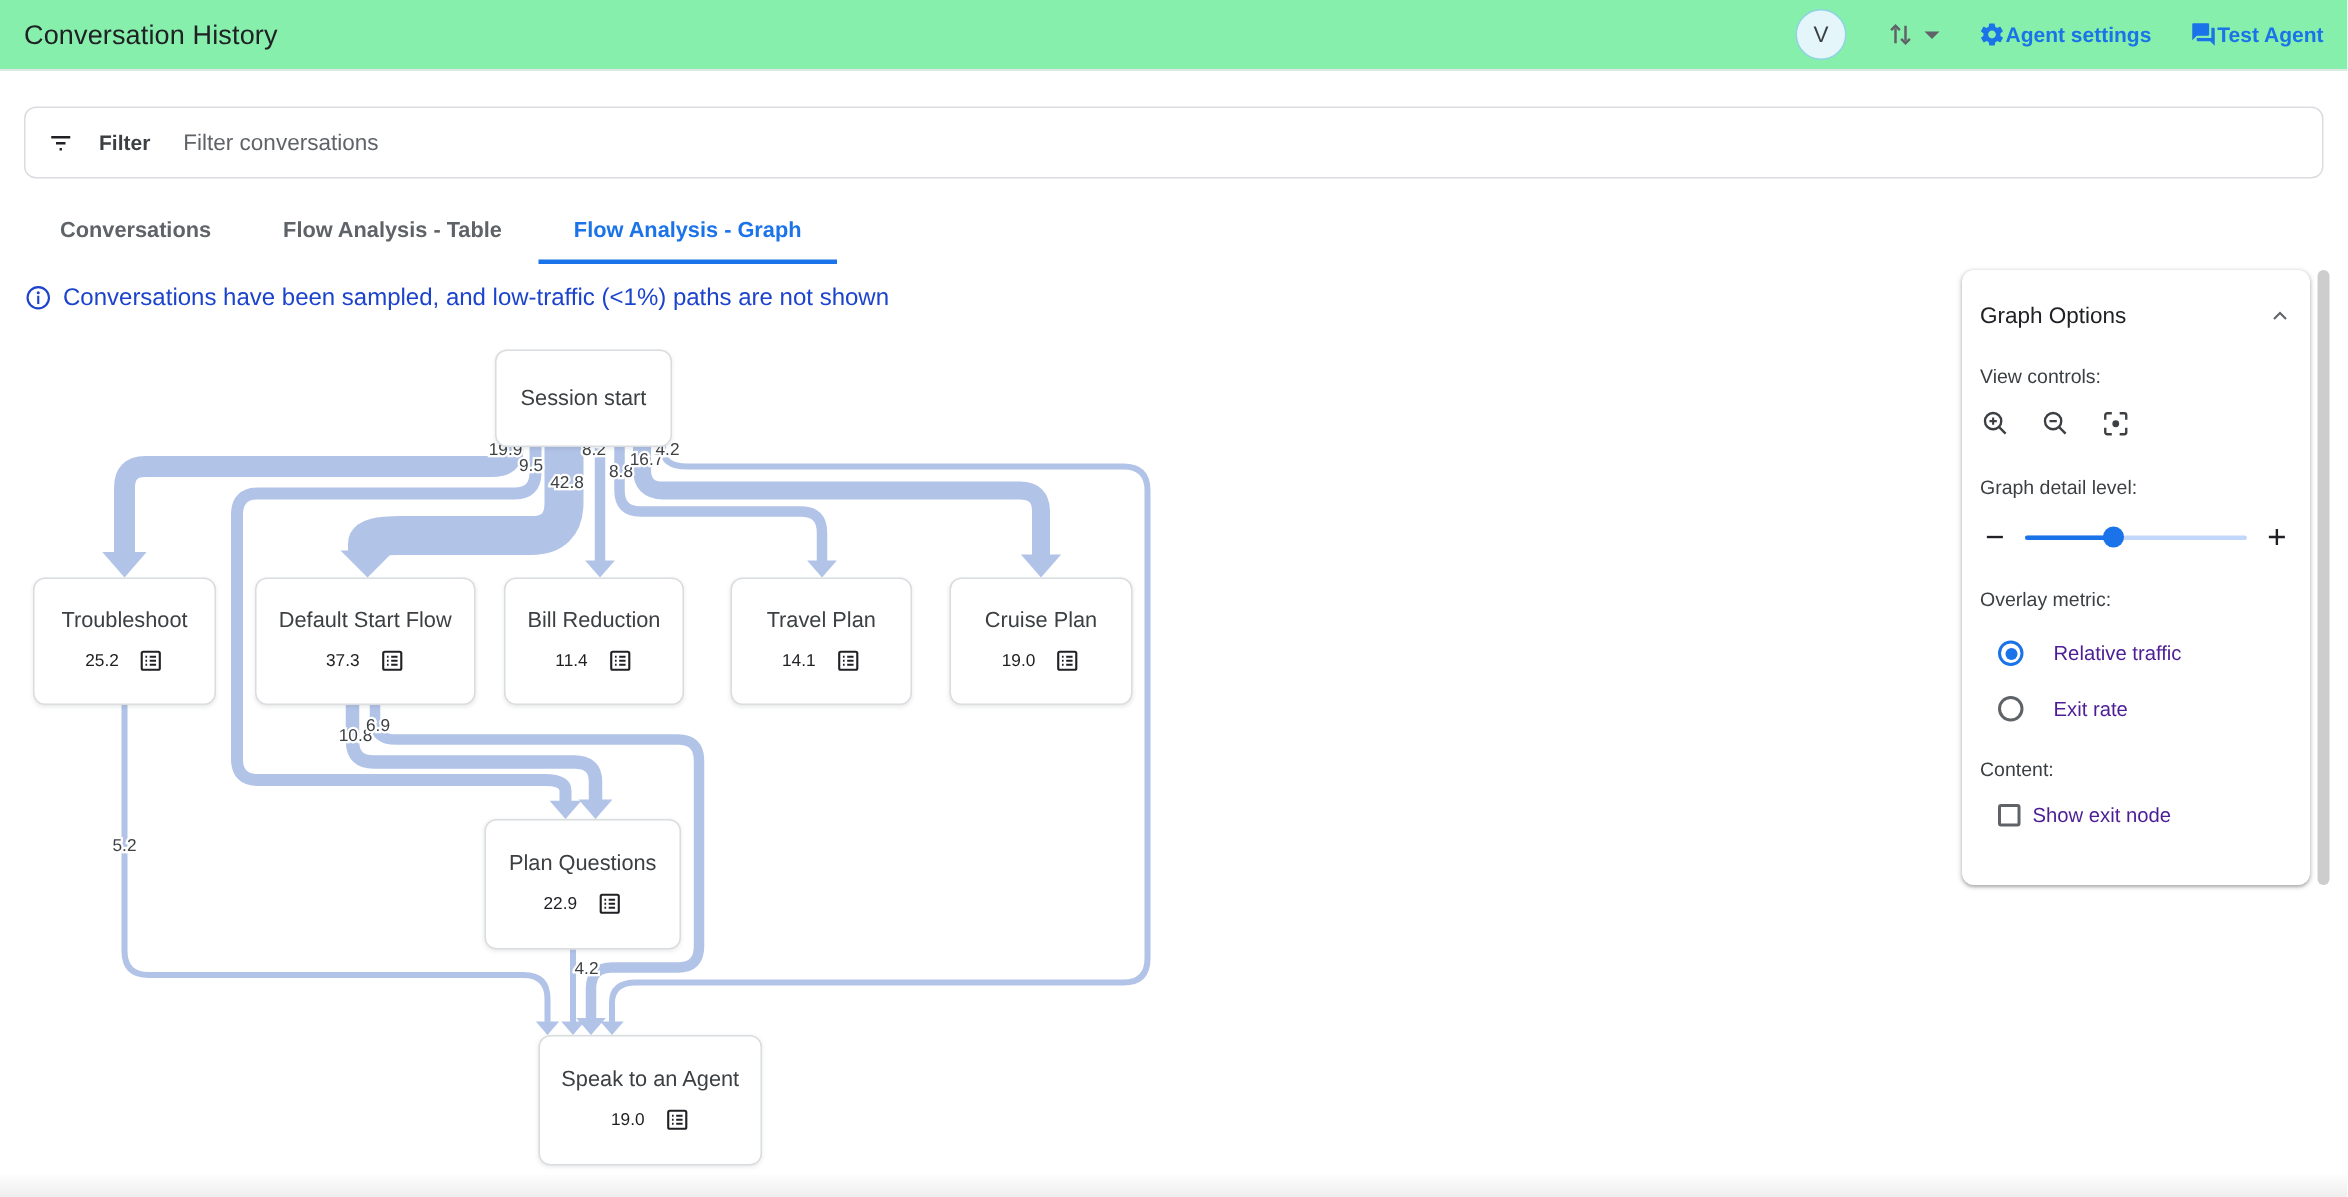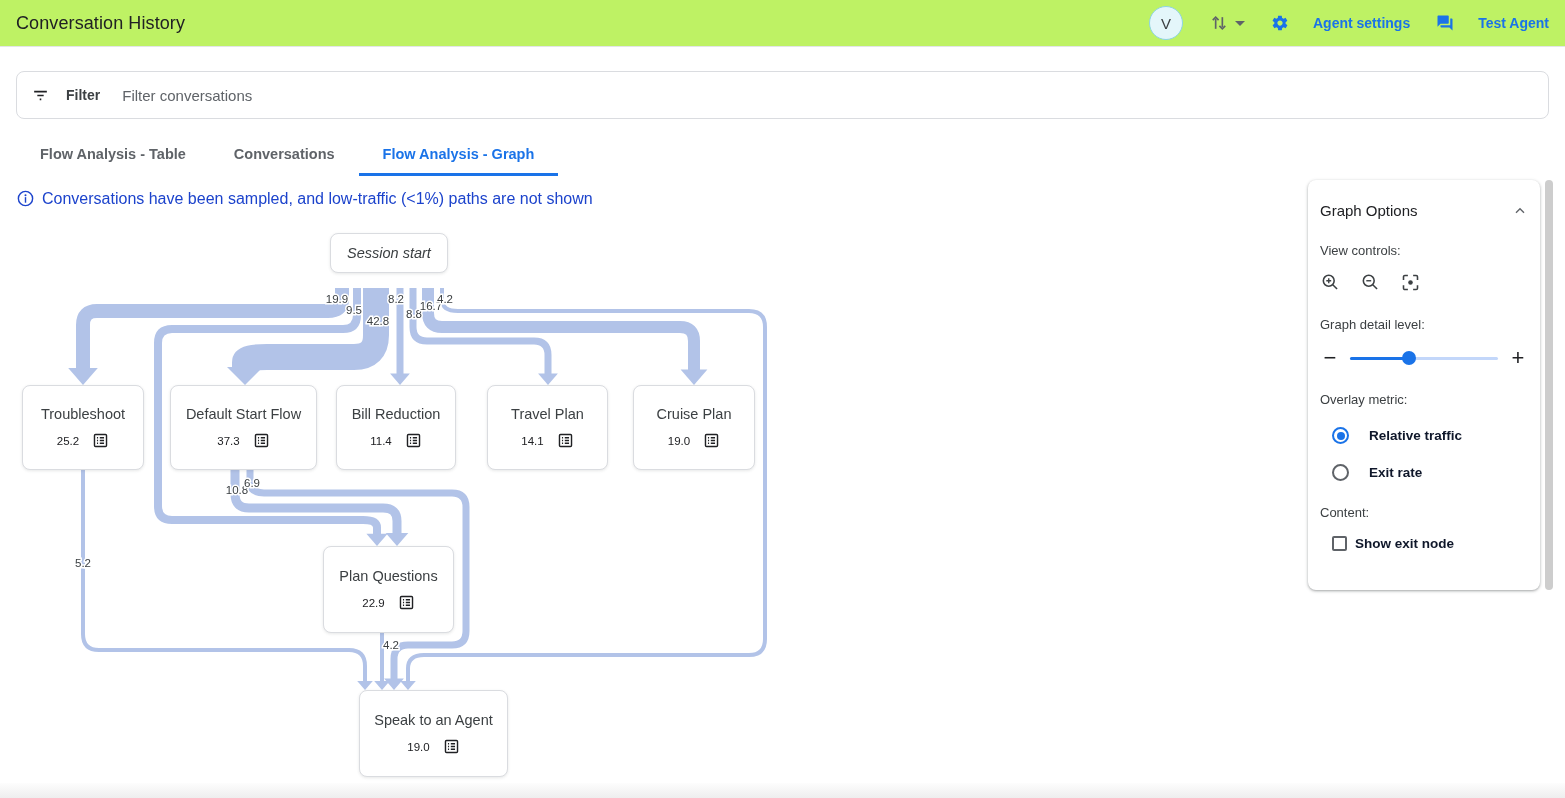--- a/index.html
+++ b/index.html
@@ -3,30 +3,30 @@
 <meta charset="utf-8">
 <style>
   * { margin:0; padding:0; box-sizing:border-box; }
   html,body { width:1565px; height:798px; background:#fff; overflow:hidden;
     font-family:"Liberation Sans", sans-serif; }
   .page { position:relative; width:1565px; height:798px; background:#fff; }
 
   
   .header { position:absolute; left:0; top:0; width:100%; height:47px;
     display:flex; align-items:center; justify-content:space-between;
-    padding:0 16px; border-bottom:1px solid #e3e5e8; background:#bef264; z-index:30; }
+    padding:0 16px; border-bottom:1px solid #e3e5e8; background:#86efac; z-index:30; }
   .page-title { font-size:18px; color:#202124; letter-spacing:.1px; }
   .header-right { display:flex; align-items:center; gap:26px; }
   .avatar { width:34px; height:34px; border-radius:50%; background:#e4f6fa;
     border:1px solid #8ed4e2; color:#3c4043; font-size:15px;
     display:flex; align-items:center; justify-content:center; cursor:pointer; }
   .sort-group { display:flex; align-items:center; gap:6px; cursor:pointer; }
   .caret { width:0; height:0; border-left:5px solid transparent; border-right:5px solid transparent;
     border-top:5px solid #5f6368; }
-  .hdr-btn { display:flex; align-items:center; gap:24px; color:#1a73e8;
+  .hdr-btn { display:flex; align-items:center; gap:0; color:#1a73e8;
     font-size:14px; font-weight:bold; cursor:pointer; }
 
   
   .filter-bar { position:absolute; left:16px; top:71px; width:1533px; height:48px;
     border:1px solid #dadce0; border-radius:8px; display:flex; align-items:center;
     padding:0 14px; gap:16px; background:#fff; }
   .filter-label { font-size:14px; font-weight:bold; color:#3c4043; }
   .filter-placeholder { font-size:15px; color:#5f6368; margin-left:6px; }
 
   
@@ -66,21 +66,21 @@
   .slider-track-wrap { position:relative; flex:1; height:14px; margin:0 10px; cursor:pointer; }
   .slider-track { position:absolute; top:6px; left:0; right:0; height:3px; background:#c3d7fa; border-radius:2px; }
   .slider-fill { position:absolute; top:6px; left:0; width:40%; height:3px; background:#1a73e8; border-radius:2px; }
   .slider-thumb { position:absolute; top:0; left:calc(40% - 7px); width:14px; height:14px;
     border-radius:50%; background:#1a73e8; }
   .radio-row { display:flex; align-items:center; gap:20px; margin:20px 0 0 12px; cursor:pointer; }
   .radio { width:17px; height:17px; border-radius:50%; border:2px solid #5f6368; position:relative; flex:none; }
   .radio.selected { border-color:#1a73e8; }
   .radio.selected::after { content:""; position:absolute; left:2.5px; top:2.5px; width:8px; height:8px;
     border-radius:50%; background:#1a73e8; }
-  .radio-label { font-size:13.5px; color:#0f172a;font-weight:bold; }
+  .radio-label { font-size:13.5px; color:#4c1d95; }
   .check-row { display:flex; align-items:center; gap:8px; margin:16px 0 0 12px; cursor:pointer; }
   .checkbox { width:15px; height:15px; border:2px solid #5f6368; border-radius:2px; flex:none; }
   .section-gap { margin-top:24px; }
 
   .v-scrollbar { position:absolute; right:12px; top:180px; width:8px; height:410px;
     background:#cdcdcd; border-radius:4px; z-index:25; cursor:pointer; }
   .bottom-strip { position:absolute; left:0; bottom:0; width:100%; height:15px;
     background:linear-gradient(#fdfdfd,#eeeeee); z-index:15; }
 </style>
 </head>
@@ -128,22 +128,22 @@
     <span class="icon-btn">
       <svg width="19" height="19" viewBox="0 0 24 24">
         <path d="M4 7h16M8 12h8M11 17h2" stroke="#202124" stroke-width="2.2" fill="none"></path>
       </svg>
     </span>
     <span class="filter-label">Filter</span>
     <span class="filter-placeholder">Filter conversations</span>
   </div>
 
   <div class="tabs">
+    <div class="tab">Conversations</div>
     <div class="tab">Flow Analysis - Table</div>
-    <div class="tab">Conversations</div>
     <div class="tab active">Flow Analysis - Graph</div>
   </div>
 
   <div class="notice">
     <span class="icon-btn">
       <svg width="19" height="19" viewBox="0 0 24 24">
         <circle cx="12" cy="12" r="9" fill="none" stroke="#1c43cc" stroke-width="1.8"></circle>
         <circle cx="12" cy="7.8" r="1.3" fill="#1c43cc"></circle>
         <rect x="11.1" y="10.3" width="1.8" height="7" fill="#1c43cc"></rect>
       </svg>
@@ -181,21 +181,21 @@
       <text x="414" y="318" text-anchor="middle" class="edge-label">8.8</text>
       <text x="431" y="310" text-anchor="middle" class="edge-label">16.7</text>
       <text x="445" y="303" text-anchor="middle" class="edge-label">4.2</text>
       <text x="237" y="494" text-anchor="middle" class="edge-label">10.8</text>
       <text x="252" y="487" text-anchor="middle" class="edge-label">6.9</text>
       <text x="83" y="567" text-anchor="middle" class="edge-label">5.2</text>
       <text x="391" y="649" text-anchor="middle" class="edge-label">4.2</text>
     </svg>
 
   <div id="graph-nodes">
-      <div class="node" style="left: 330px; top: 233px; width: 118px; height: 40px; font-style: italic;">
+      <div class="node" style="left: 330px; top: 233px; width: 118px; height: 65px;">
         <div class="node-title">Session start</div>
       </div>
       <div class="node" style="left: 22px; top: 385px; width: 122px; height: 85px;">
         <div class="node-title">Troubleshoot</div>
         <div class="node-value-row">
           <span class="node-value">25.2</span>
           <span class="icon-btn">
             <svg width="17" height="17" viewBox="0 0 24 24">
               <rect x="3.5" y="3.5" width="17" height="17" rx="1.5" fill="none" stroke="#202124" stroke-width="2"></rect>
               <path d="M7 8.2h1.6M7 12h1.6M7 15.8h1.6" stroke="#202124" stroke-width="2"></path>

